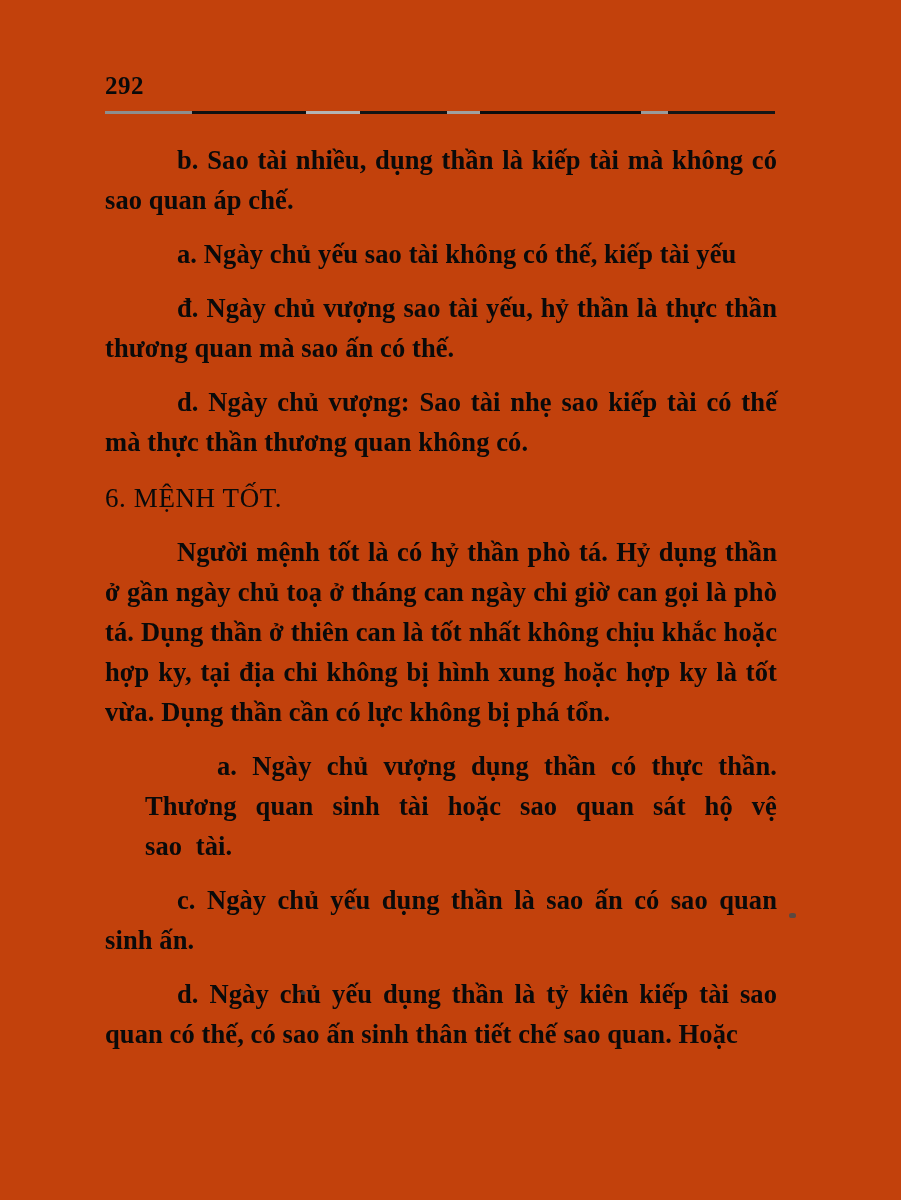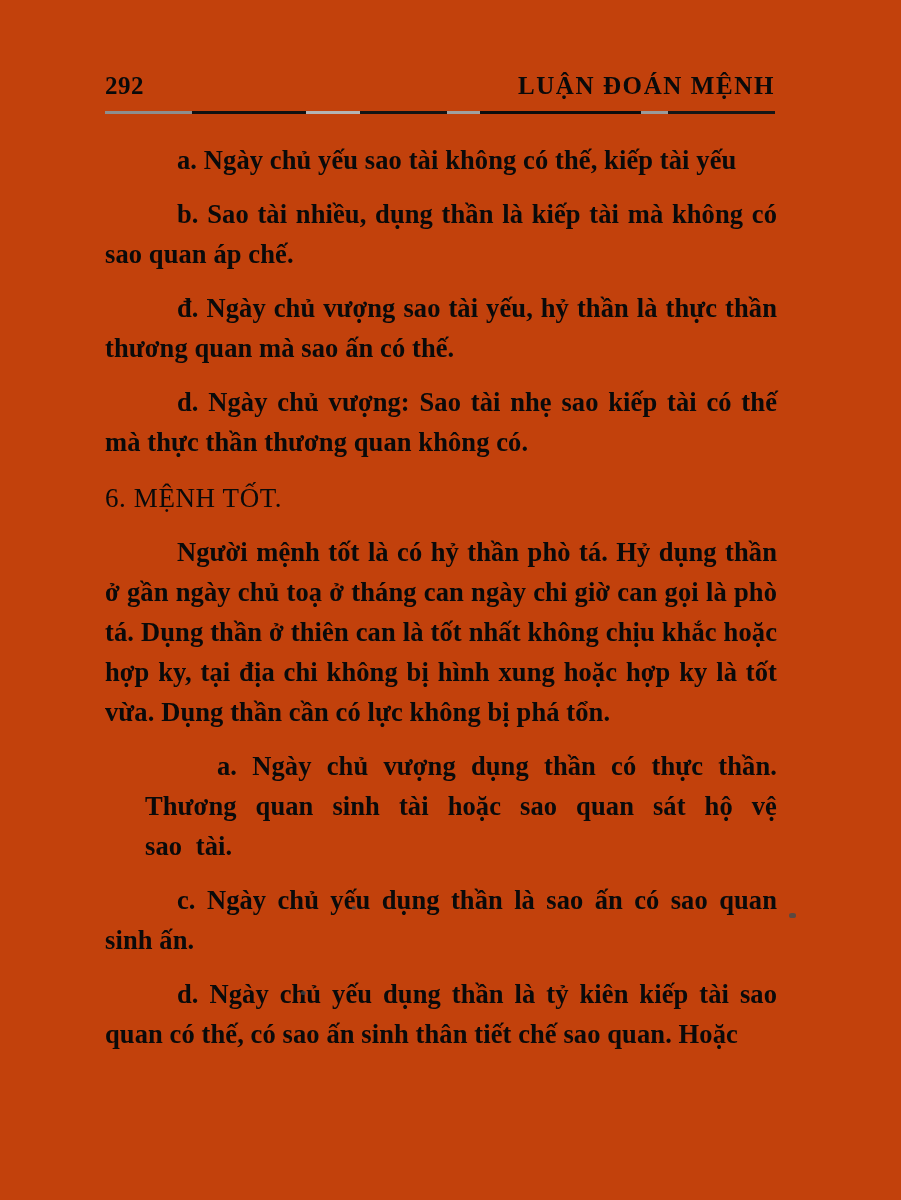--- a/index.html
+++ b/index.html
@@ -103,29 +103,28 @@
   .speck.s2 { left: 789px; top: 913px; width: 7px;  height: 5px; opacity: .85; }
   .speck.s3 { left: 301px; top: 991px; width: 5px;  height: 4px; }
 </style>
 </head>
 <body>
 
 <div class="page">
 
   <div class="runhead">
     <span class="folio">292</span>
-    <span class="runtitle">LUẬN ĐOÁN MỆNH</span>
   </div>
   <div class="rule"></div>
 
   <div class="body">
 
+    <p class="indent lastflush">b. Sao tài nhiều, dụng thần là kiếp tài mà không có sao quan áp chế.</p>
+
     <p class="indent lastflush">a. Ngày chủ yếu sao tài không có thế, kiếp tài yếu</p>
-
-    <p class="indent lastflush">b. Sao tài nhiều, dụng thần là kiếp tài mà không có sao quan áp chế.</p>
 
 
     <p class="indent lastflush">đ. Ngày chủ vượng sao tài yếu, hỷ thần là thực thần thương quan mà sao ấn có thế.</p>
 
     <p class="indent lastflush">d. Ngày chủ vượng: Sao tài nhẹ sao kiếp tài có thế mà thực thần thương quan không có.</p>
 
     <p class="heading">6. MỆNH TỐT.</p>
 
     <p class="indent lastflush">Người mệnh tốt là có hỷ thần phò tá. Hỷ dụng thần ở gần ngày chủ toạ ở tháng can ngày chi giờ can gọi là phò tá. Dụng thần ở thiên can là tốt nhất không chịu khắc hoặc hợp ky, tại địa chi không bị hình xung hoặc hợp ky là tốt vừa. Dụng thần cần có lực không bị phá tổn.</p>
 

